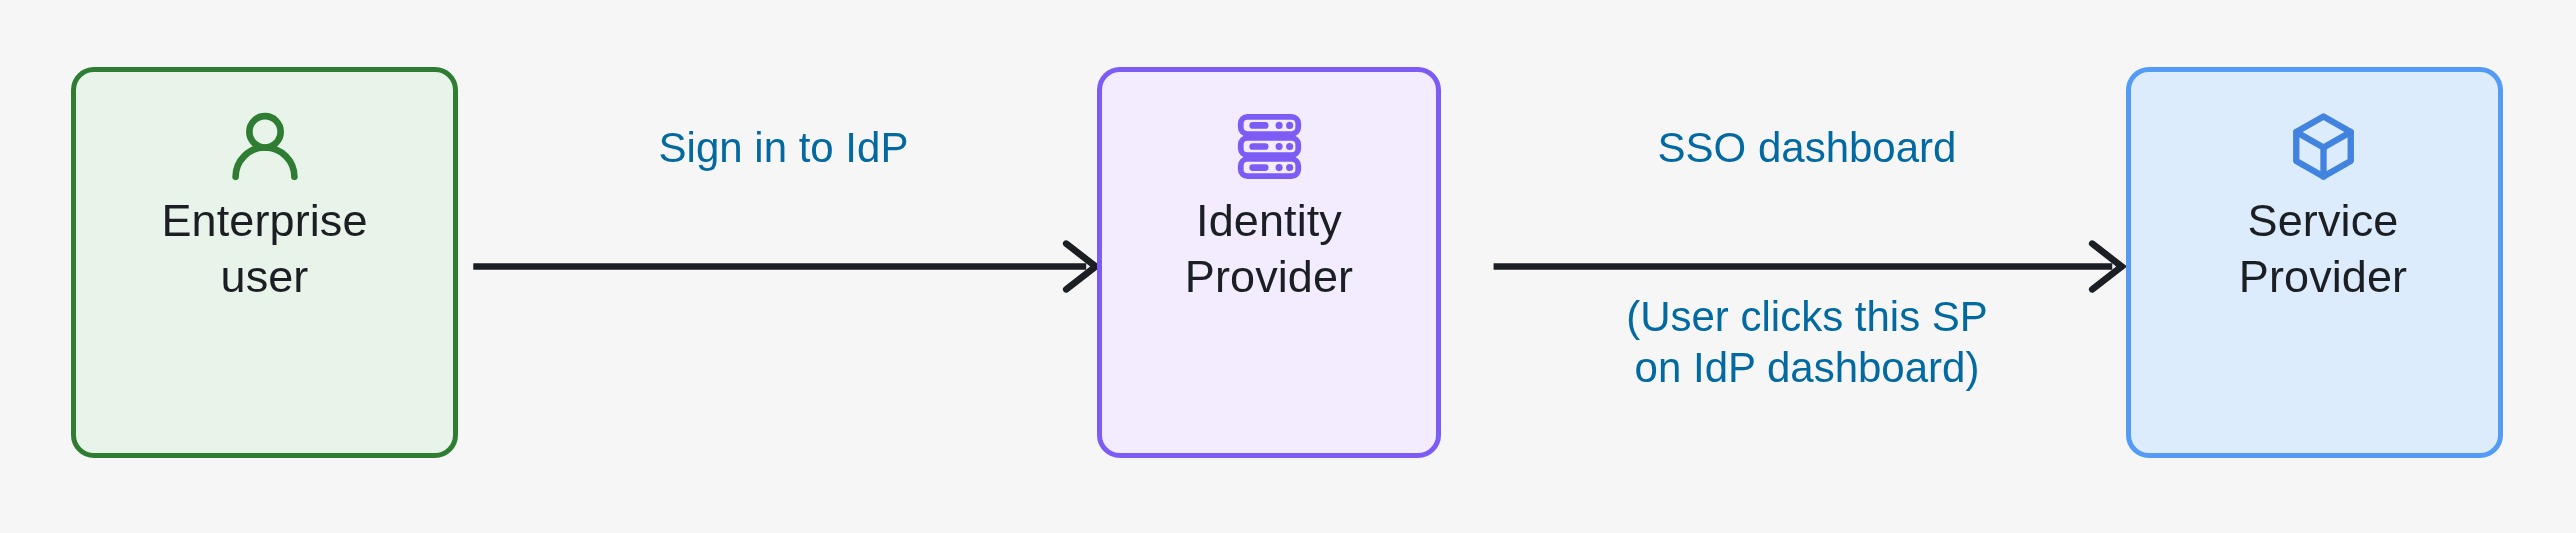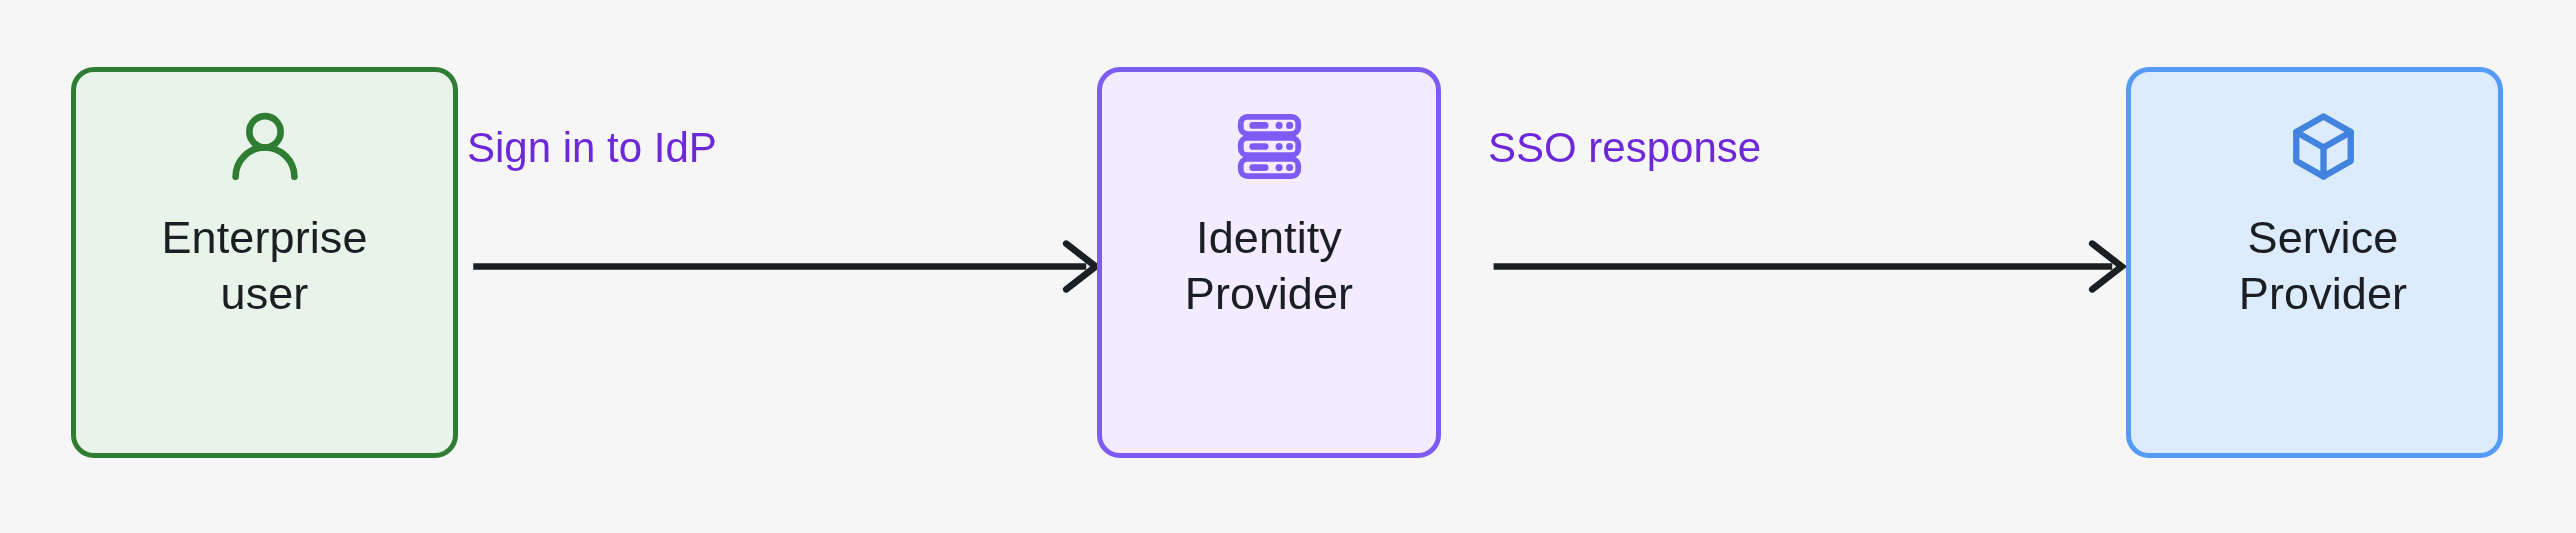--- a/index.html
+++ b/index.html
@@ -32,21 +32,21 @@
     flex-direction: column;
     align-items: center;
     justify-content: flex-start;
   }
   .node-icon {
     display: block;
     margin-top: 40px;
     height: 69px;
   }
   .node-label {
-    margin-top: 29px;
+    margin-top: 12px;
     font-size: 45px;
     line-height: 1.25;
     color: #1b1f23;
     text-align: center;
     letter-spacing: 0.1px;
     white-space: pre-line;
     font-weight: 400;
   }
 
   #node-user {
@@ -76,21 +76,22 @@
   }
 
   
   .edge {
     position: absolute;
     top: 0;
     left: 0;
   }
   .edge-label {
     position: absolute;
-    color: #6d28d9;
+    text-align: center;
+    color: #0369a1;
     font-size: 42px;
     line-height: 1.22;
     white-space: pre-line;
     font-weight: 400;
   }
 
   #edge1-label {
     left: 467px;
     top: 122px;
     width: 633px;
@@ -119,22 +120,24 @@
     </g>
 
     <g>
       <line x1="1568" y1="280" x2="2218" y2="280" stroke="#1b1f23" stroke-width="7" stroke-linecap="butt"></line>
       <polyline points="2197,256 2228,280 2197,304" fill="none" stroke="#1b1f23" stroke-width="7" stroke-linecap="round" stroke-linejoin="miter"></polyline>
     </g>
   </svg>
 
   <div class="edge-label" id="edge1-label">Sign in to IdP</div>
 
-  <div class="edge-label" id="edge2-label-top">SSO response</div>
+  <div class="edge-label" id="edge2-label-top">SSO dashboard</div>
 
+  <div class="edge-label" id="edge2-label-bottom">(User clicks this SP
+on IdP dashboard)</div>
 
   <div class="node" id="node-user">
     <svg class="node-icon" width="74" height="69" viewBox="0 0 78 72">
       <circle cx="39" cy="20.5" r="16.5" fill="none" stroke="#2f7d32" stroke-width="7"></circle>
       <path d="M8 68 A31 31 0 0 1 70 68" fill="none" stroke="#2f7d32" stroke-width="7" stroke-linecap="round"></path>
     </svg>
     <div class="node-label">Enterprise
 user</div>
   </div>
 

